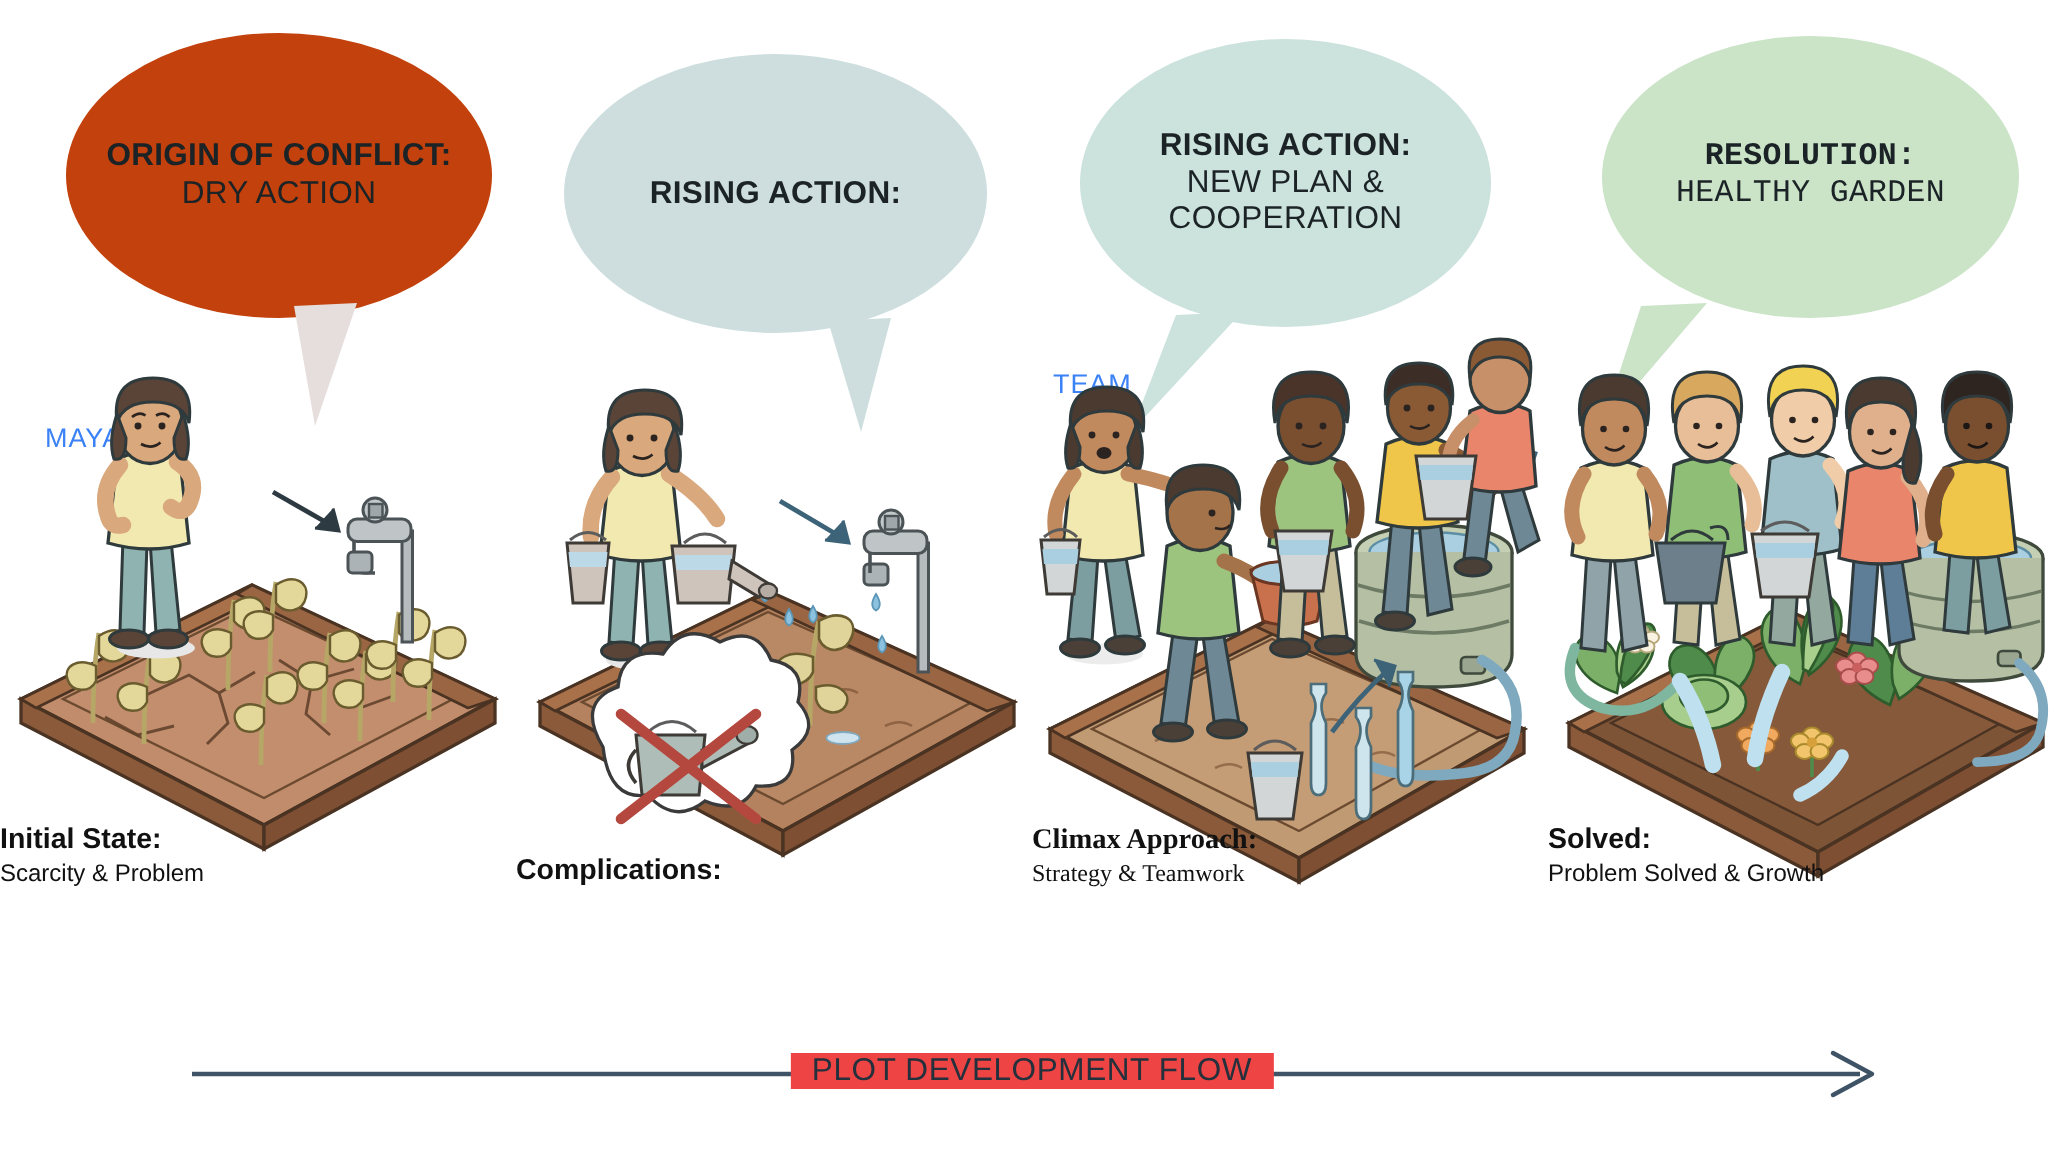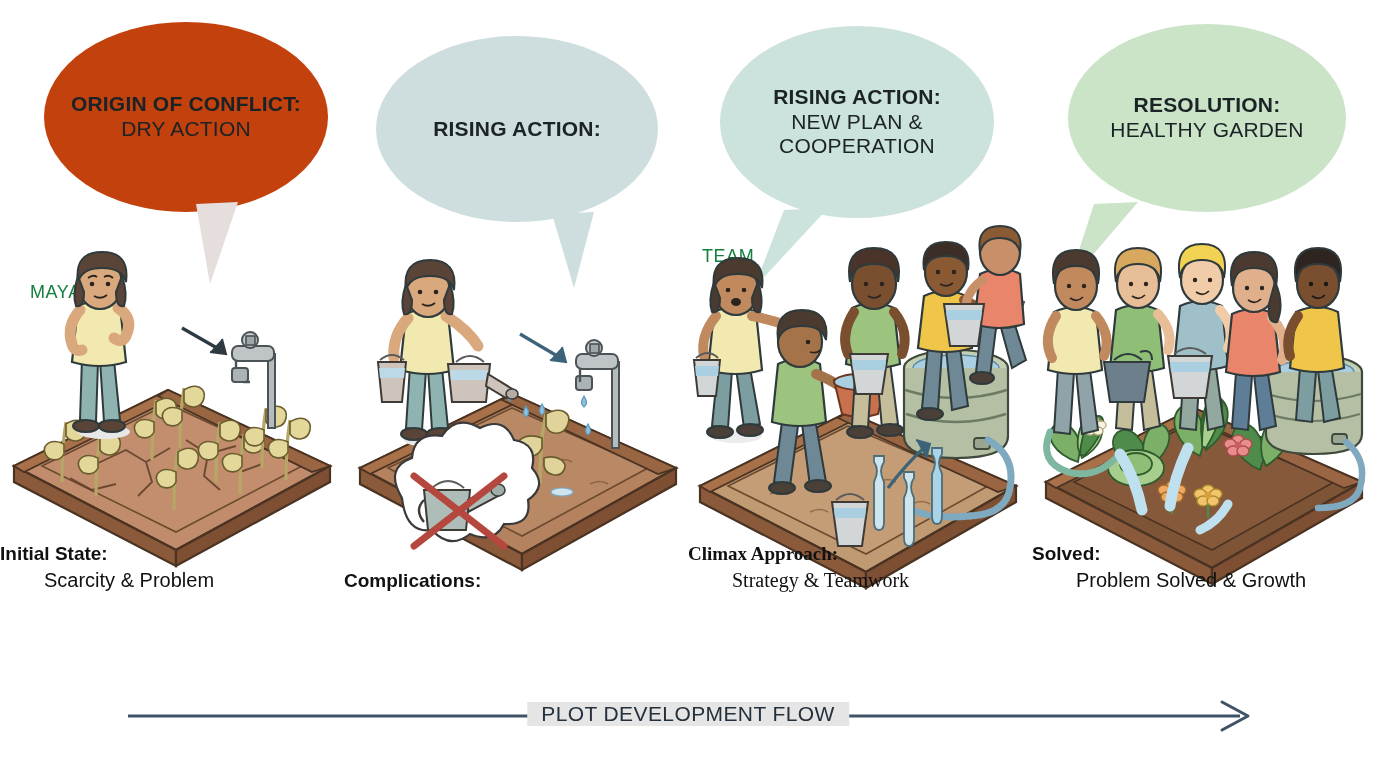--- a/index.html
+++ b/index.html
@@ -30,35 +30,35 @@
     text-align:center;
     box-sizing:border-box;
   }
   .bubble-text{line-height:1.18;padding:0 16px;}
   .bubble-l1{font-weight:bold;font-size:21px;letter-spacing:.2px;display:block;}
   .bubble-l2{font-weight:400;font-size:21px;letter-spacing:.2px;display:block;}
 
   
   .char-label{
     position:absolute;font-size:18px;letter-spacing:.6px;
-    color:#15803d;font-weight:400;white-space:nowrap;
+    color:#3b82f6;font-weight:400;white-space:nowrap;
   }
 
   
   .caption{
     position:absolute;bottom:96px;width:344px;text-align:left;line-height:1.35;
   }
   .cap-title{display:block;font-weight:bold;font-size:19px;color:#111;}
-  .cap-sub{display:block;font-weight:400;font-size:20px;color:#111;padding-left:44px;}
+  .cap-sub{display:block;font-weight:400;font-size:16px;color:#111;}
 
   
   .flow{position:absolute;left:0;bottom:34px;width:1376px;height:40px;}
   .flow-label{
     position:absolute;left:50%;top:50%;transform:translate(-50%,-50%);
-    font-size:21px;letter-spacing:.4px;color:#24313c;background:#e5e5e5;
+    font-size:21px;letter-spacing:.4px;color:#24313c;background:#ef4444;
     padding:0 14px;white-space:nowrap;
   }
   svg{display:block;overflow:visible;}
 </style>
 </head>
 <body>
 
 <div class="board">
 
   <div class="panel p1">
@@ -428,21 +428,21 @@
     </svg>
 
     <div class="caption" style="left:0;font-family:Liberation Serif, serif;">
       <span class="cap-title">Climax Approach:</span>
       <span class="cap-sub">Strategy &amp; Teamwork</span>
     </div>
   </div>
 
   <div class="panel p4">
     <div class="bubble-wrap" style="top:24px;">
-      <div class="bubble" style="left:36px;width:278px;height:188px;background:#CBE4C8;">
+      <div class="bubble" style="left:36px;width:278px;height:188px;background:#CBE4C8;font-family:Liberation Mono, monospace;">
         <div class="bubble-text">
           <span class="bubble-l1">RESOLUTION:</span>
           <span class="bubble-l2">HEALTHY GARDEN</span>
         </div>
       </div>
       <svg width="344" height="110" style="position:absolute;left:0;top:174px;">
         <polygon points="62,6 106,4 36,86" fill="#CBE4C8"></polygon>
       </svg>
     </div>
 

